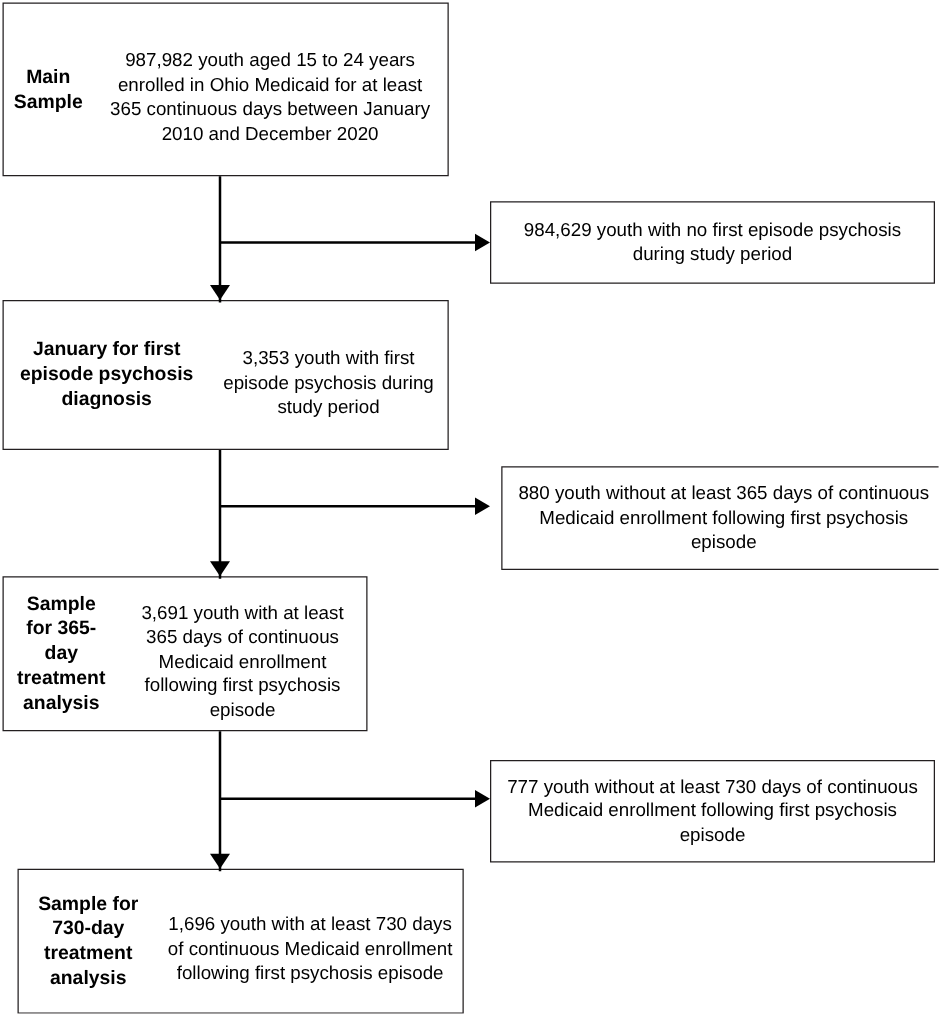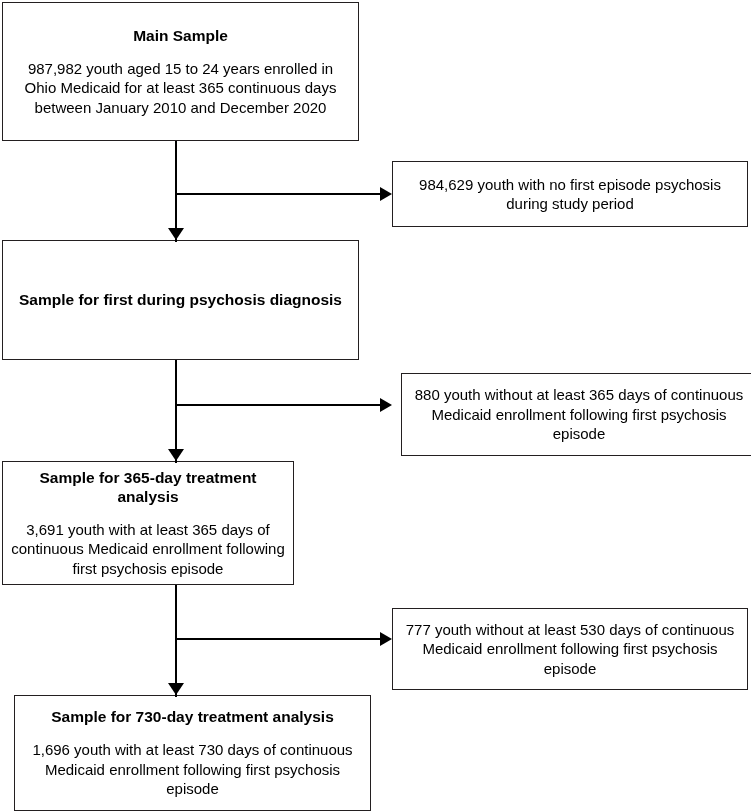--- a/index.html
+++ b/index.html
@@ -15,21 +15,21 @@
     font-family: "Liberation Sans", sans-serif;
     color: #000000;
     overflow: hidden;
   }
   .node {
     position: absolute;
     box-sizing: border-box;
     border: 1.5px solid #231f20;
     background: #ffffff;
     display: flex;
-    flex-direction: column;
+    flex-direction: row;
     align-items: center;
     justify-content: center;
     text-align: center;
   }
   .node .title {
     font-size: 15.5px;
     font-weight: bold;
     line-height: 1.27;
     margin: 0;
     padding: 0 8px;
@@ -103,21 +103,22 @@
 <body>
 
 <div id="flowchart">
 
   <div class="node" id="node-main">
     <div class="title">Main Sample</div>
     <div class="body">987,982 youth aged 15 to 24 years enrolled in Ohio Medicaid for at least 365 continuous days between January 2010 and December 2020</div>
   </div>
 
   <div class="node" id="node-fep">
-    <div class="title">Sample for first during psychosis diagnosis</div>
+    <div class="title">January for first episode psychosis diagnosis</div>
+    <div class="body">3,353 youth with first episode psychosis during study period</div>
   </div>
 
   <div class="node" id="node-365">
     <div class="title">Sample for 365-day treatment analysis</div>
     <div class="body">3,691 youth with at least 365 days of continuous Medicaid enrollment following first psychosis episode</div>
   </div>
 
   <div class="node" id="node-730">
     <div class="title">Sample for 730-day treatment analysis</div>
     <div class="body">1,696 youth with at least 730 days of continuous Medicaid enrollment following first psychosis episode</div>
@@ -125,21 +126,21 @@
 
   <div class="node" id="node-excl-1">
     <div class="body">984,629 youth with no first episode psychosis during study period</div>
   </div>
 
   <div class="node" id="node-excl-2">
     <div class="body">880 youth without at least 365 days of continuous Medicaid enrollment following first psychosis episode</div>
   </div>
 
   <div class="node" id="node-excl-3">
-    <div class="body">777 youth without at least 530 days of continuous Medicaid enrollment following first psychosis episode</div>
+    <div class="body">777 youth without at least 730 days of continuous Medicaid enrollment following first psychosis episode</div>
   </div>
 
   <div class="vline" id="trunk-1"></div>
   <div class="arrow-down" id="arrowd-1"></div>
   <div class="hline" id="branch-1"></div>
   <div class="arrow-right" id="arrowr-1"></div>
 
   <div class="vline" id="trunk-2"></div>
   <div class="arrow-down" id="arrowd-2"></div>
   <div class="hline" id="branch-2"></div>

